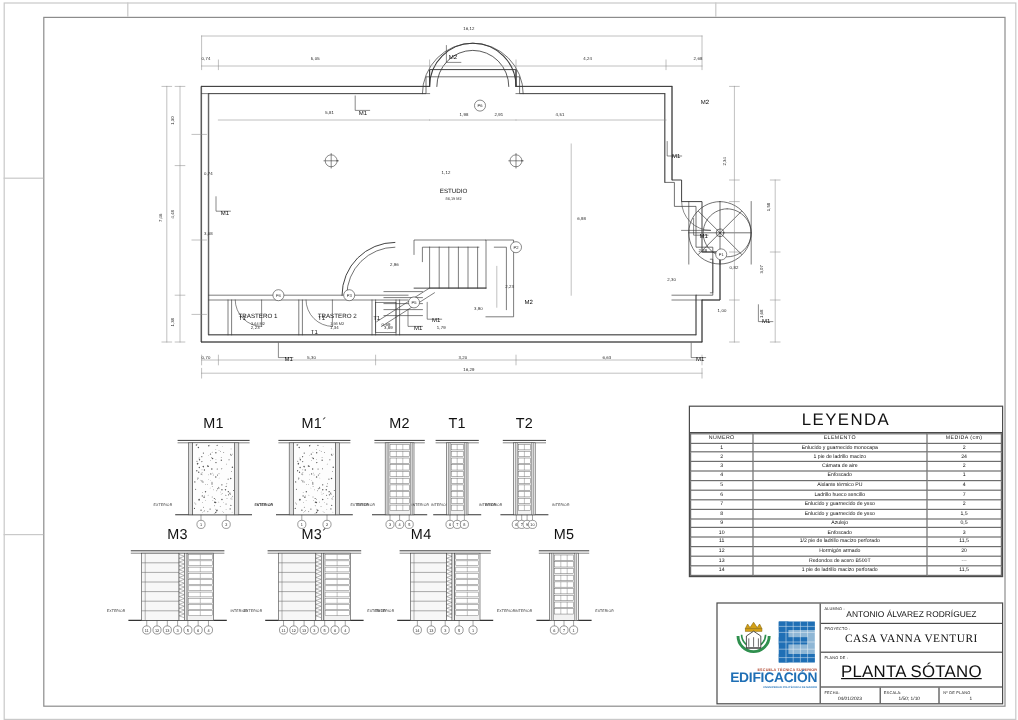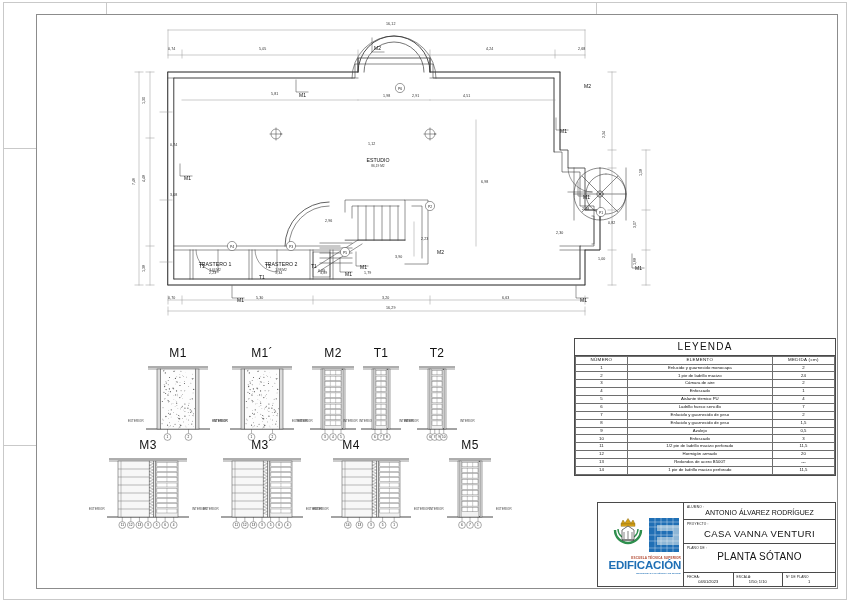--- a/index.html
+++ b/index.html
@@ -29,21 +29,21 @@
   .roomsub{font-size:3.2px;color:#333;text-align:center;}
 
   
   .det-title{position:absolute;font-size:12px;color:#111;text-align:center;letter-spacing:.3px;}
   .det-side{position:absolute;font-size:2.9px;color:#333;letter-spacing:.1px;}
 
   
   #legend{position:absolute;left:574px;top:338px;width:262px;
           border:1px solid #4a4a4a;background:#fff;box-sizing:border-box;}
   #legend table{border-collapse:collapse;width:100%;}
-  #legend caption{font-size:10px;padding:2px 0 2.5px;letter-spacing:1.2px;
+  #legend caption{font-size:14px;padding:2px 0 2.5px;letter-spacing:1.2px;
                   border-bottom:1px solid #4a4a4a;color:#111;}
   #legend th,#legend td{border:1px solid #6e6e6e;font-weight:normal;
       font-size:4.3px;text-align:center;padding:1.2px 1px;color:#111;line-height:1.05;}
   #legend th{font-size:4.4px;letter-spacing:.35px;}
   #legend .c-num{width:20%;}
   #legend .c-ele{width:56%;}
   #legend .c-med{width:24%;}
 
   
   #titleblock{position:absolute;left:597px;top:502px;width:239px;height:85px;
@@ -51,23 +51,23 @@
   #tb-logo{width:86px;border-right:1px solid #4a4a4a;box-sizing:border-box;
            display:flex;align-items:center;justify-content:center;padding:2px;}
   #tb-fields{flex:1;display:flex;flex-direction:column;}
   .tb-row{border-bottom:1px solid #4a4a4a;box-sizing:border-box;position:relative;}
   .tb-row:last-child{border-bottom:none;}
   .tb-key{position:absolute;left:3px;top:2px;font-size:3.2px;letter-spacing:.2px;color:#111;}
   .tb-val{text-align:center;color:#111;}
   #r-alumno{height:17px;}
   #r-alumno .tb-val{font-size:7px;padding-top:5.5px;}
   #r-proyecto{height:24px;}
-  #r-proyecto .tb-val{font-size:9.5px;padding-top:7.5px;letter-spacing:.4px;}
+  #r-proyecto .tb-val{font-size:9.5px;padding-top:7.5px;letter-spacing:.4px;font-family:Liberation Serif, serif;}
   #r-plano{height:29px;}
-  #r-plano .tb-val{font-size:10px;line-height:1.25;padding-top:7px;letter-spacing:.2px;}
+  #r-plano .tb-val{font-size:14px;line-height:1.25;padding-top:7px;letter-spacing:.2px;text-decoration:underline;}
   #r-meta{height:13px;display:flex;}
   #r-meta .cell{flex:1;border-right:1px solid #4a4a4a;position:relative;box-sizing:border-box;}
   #r-meta .cell:last-child{border-right:none;}
   #r-meta .cell .tb-val{font-size:4px;padding-top:6px;}
   #r-meta .cell.narrow{flex:0 0 52px;}
 
   
   .logo-wrap{display:flex;flex-direction:column;align-items:flex-end;width:100%;font-weight:bold;}
   .logo-top{display:flex;align-items:center;justify-content:center;gap:1px;height:40px;}
   .logo-l1{font-size:3.1px;color:#b0442c;letter-spacing:.15px;margin-top:1px;}

